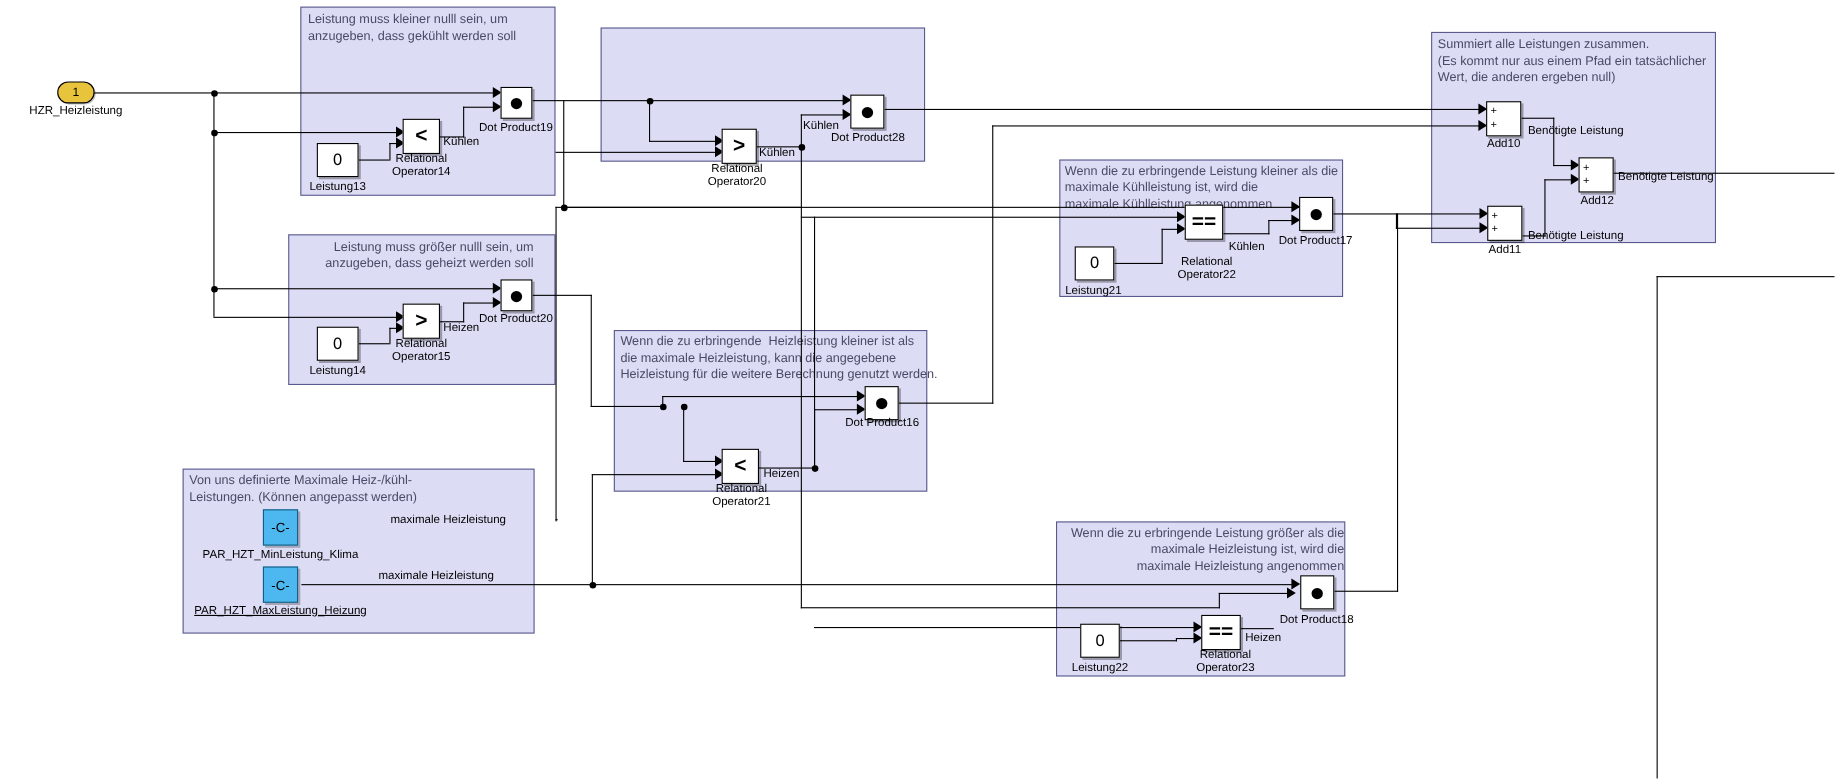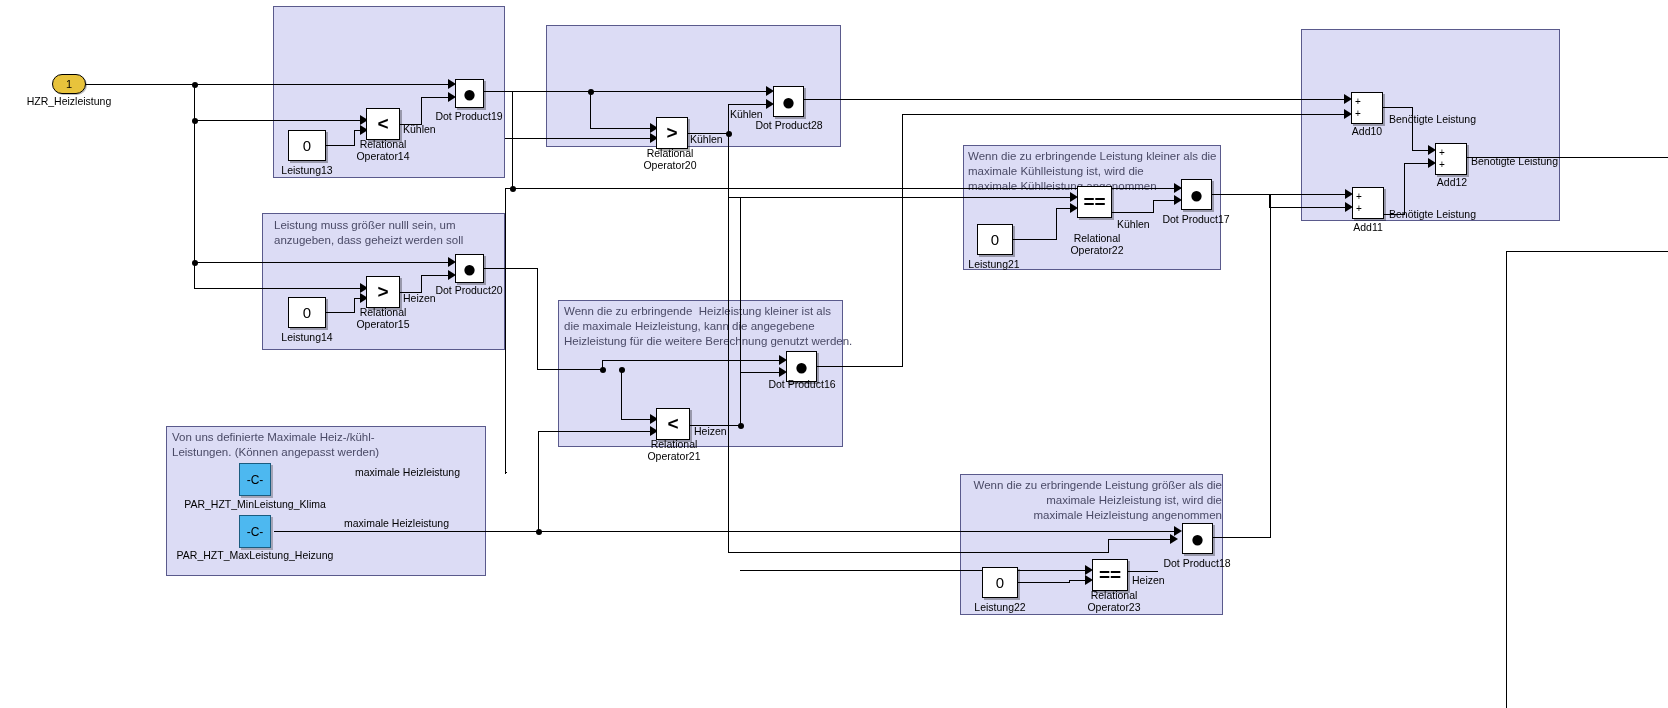--- a/index.html
+++ b/index.html
@@ -107,23 +107,25 @@
     border-left: 8px solid #000;
     margin-top: -5px;
   }
 </style>
 </head>
 <body>
 
 <div id="canvas">
 
   <div class="anno" style="left:273px; top:6px; width:232px; height:172px;"></div>
+  <div class="anno-text" style="left:280px; top:11px; width:222px;">Leistung muss kleiner nulll sein, um
+anzugeben, dass gekühlt werden soll</div>
 
   <div class="anno" style="left:262px; top:213px; width:243px; height:137px;"></div>
-  <div class="anno-text" style="left:274px; top:218px; width:233px;">Leistung muss größer nulll sein, um
+  <div class="anno-text" style="left:252px; top:218px; width:233px;text-align:right;">Leistung muss größer nulll sein, um
 anzugeben, dass geheizt werden soll</div>
 
   <div class="anno" style="left:546px; top:25px; width:295px; height:122px;"></div>
 
   <div class="anno" style="left:558px; top:300px; width:285px; height:147px;"></div>
   <div class="anno-text" style="left:564px; top:304px; width:278px;">Wenn die zu erbringende  Heizleistung kleiner ist als
 die maximale Heizleistung, kann die angegebene
 Heizleistung für die weitere Berechnung genutzt werden.</div>
 
   <div class="anno" style="left:963px; top:145px; width:258px; height:125px;"></div>
@@ -134,20 +136,23 @@
   <div class="anno" style="left:960px; top:474px; width:263px; height:141px;"></div>
   <div class="anno-text" style="left:966px; top:478px; width:256px;text-align:right;">Wenn die zu erbringende Leistung größer als die
 maximale Heizleistung ist, wird die
 maximale Heizleistung angenommen</div>
 
   <div class="anno" style="left:166px; top:426px; width:320px; height:150px;"></div>
   <div class="anno-text" style="left:172px; top:430px; width:312px;">Von uns definierte Maximale Heiz-/kühl-
 Leistungen. (Können angepasst werden)</div>
 
   <div class="anno" style="left:1301px; top:29px; width:259px; height:192px;"></div>
+  <div class="anno-text" style="left:1307px; top:34px; width:252px;">Summiert alle Leistungen zusammen.
+(Es kommt nur aus einem Pfad ein tatsächlicher
+Wert, die anderen ergeben null)</div>
 
   <div class="wire h" style="left:84px; top:84px; width:110px;"></div>
   <div class="wire h" style="left:194px; top:84px; width:260px;"></div>
   <div class="arrow" style="left:448px; top:84px;"></div>
   <div class="junc" style="left:194px; top:84px;"></div>
 
   <div class="wire v" style="left:194px; top:84px; height:178px;"></div>
   <div class="junc" style="left:194px; top:120px;"></div>
   <div class="wire h" style="left:194px; top:120px; width:172px;"></div>
   <div class="arrow" style="left:360px; top:120px;"></div>
@@ -395,21 +400,21 @@
 
   <div class="blk const" style="left:239px; top:463px; width:32px; height:33px;">
     <span>-C-</span>
   </div>
   <div class="lbl c" style="left:255px; top:498px;">PAR_HZT_MinLeistung_Klima</div>
   <div class="lbl" style="left:355px; top:466px;">maximale Heizleistung</div>
 
   <div class="blk const" style="left:239px; top:515px; width:32px; height:33px;">
     <span>-C-</span>
   </div>
-  <div class="lbl c" style="left:255px; top:549px;">PAR_HZT_MaxLeistung_Heizung</div>
+  <div class="lbl c" style="left:255px; top:549px;text-decoration:underline;">PAR_HZT_MaxLeistung_Heizung</div>
   <div class="lbl" style="left:344px; top:517px;">maximale Heizleistung</div>
 
   <div class="blk addblk" style="left:1351px; top:92px; width:32px; height:32px;">
     <span>+</span>
     <span>+</span>
   </div>
   <div class="lbl c" style="left:1367px; top:125px;">Add10</div>
   <div class="lbl" style="left:1389px; top:113px;">Benötigte Leistung</div>
 
   <div class="blk addblk" style="left:1352px; top:187px; width:32px; height:32px;">

